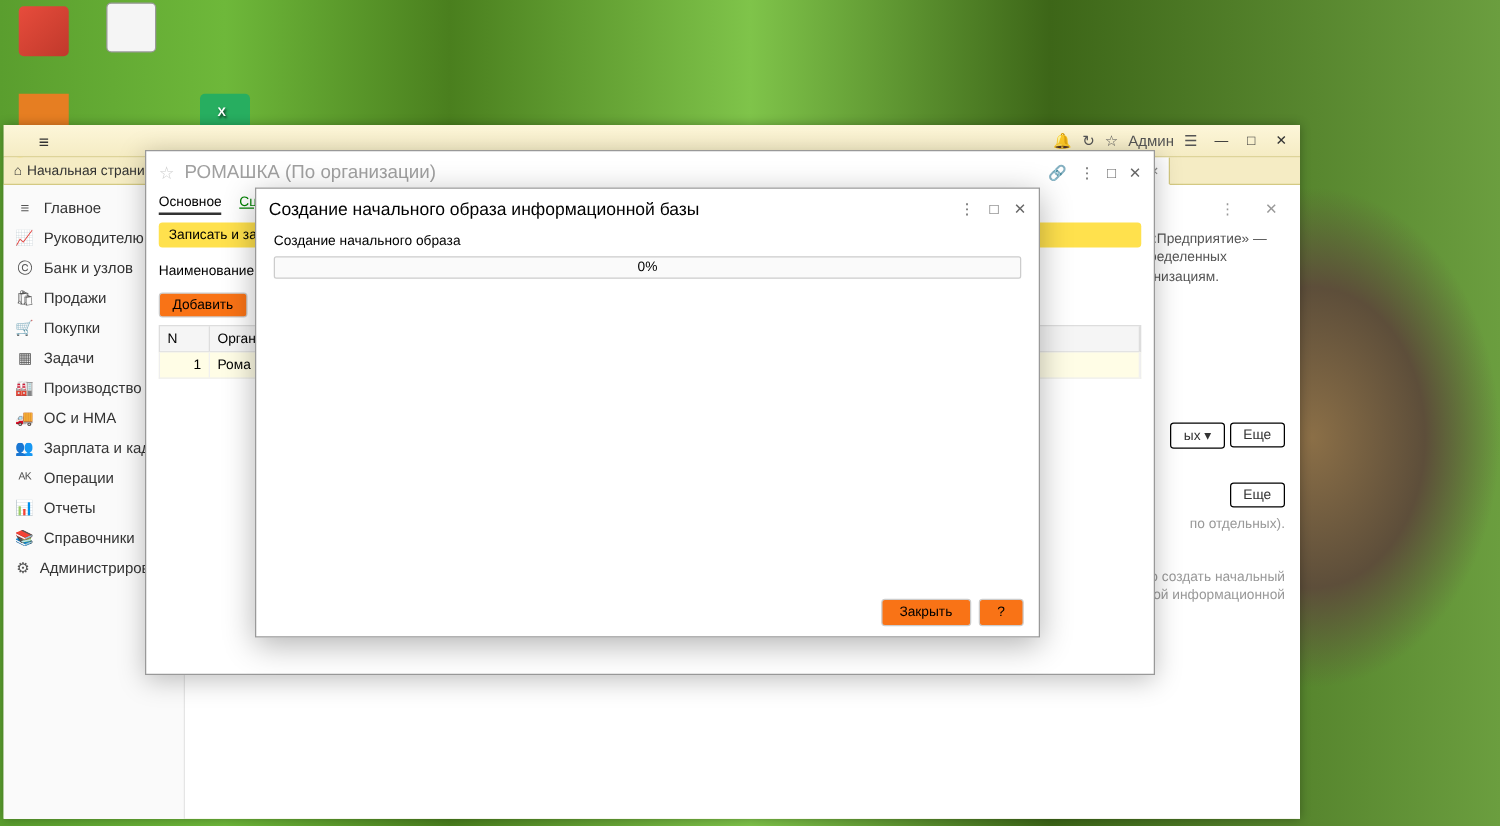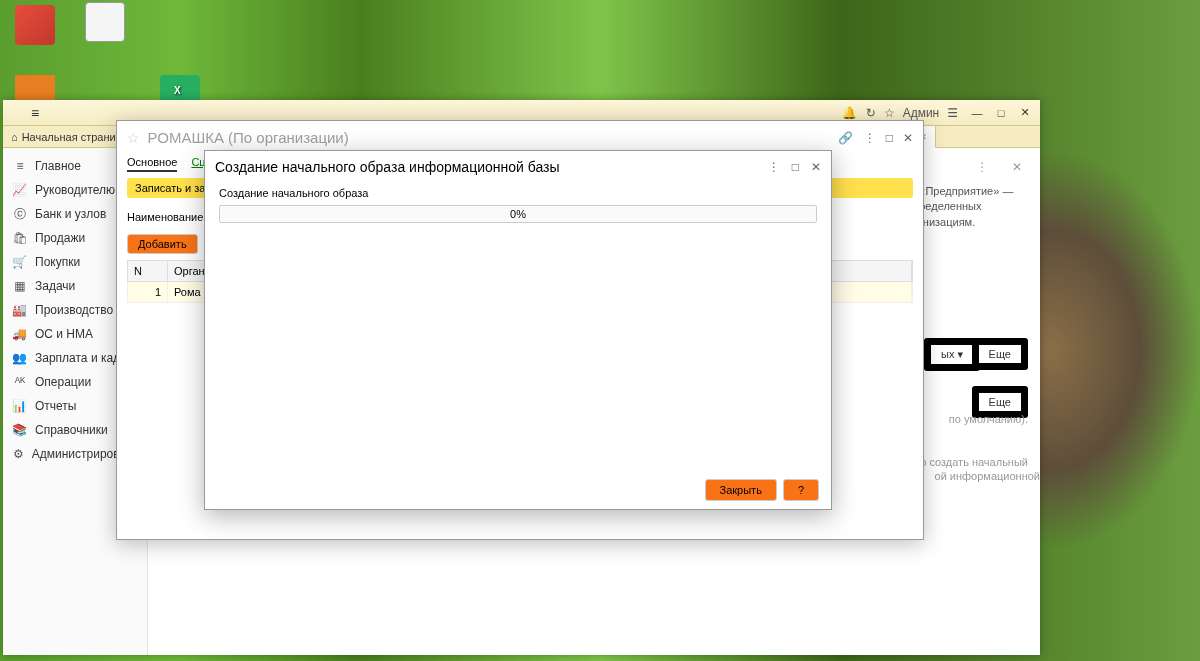--- a/index.html
+++ b/index.html
@@ -56,21 +56,21 @@
 .sub-hdr-icons { margin-left: auto; display: flex; gap: 10px; align-items: center; }
 .sub-hdr-icons span { cursor: pointer; color: #666; font-size: 12px; }
 .sub-tabs { padding: 0 10px; font-size: 11px; display: flex; gap: 14px; border-bottom: 0; }
 .sub-tab { padding: 2px 0; cursor: pointer; }
 .sub-tab.act { border-bottom: 2px solid #333; }
 .yellow-bar { background: #ffe14d; padding: 4px 8px; margin: 6px 10px; font-size: 11px; border-radius: 3px; display: flex; align-items: center; }
 .field-row { display: flex; align-items: center; gap: 6px; padding: 4px 10px; font-size: 11px; }
 .field-row input { border: 1px solid #ccc; padding: 2px 4px; font-size: 11px; }
 .btn { background: #f97316; border: 1px solid #ccc; border-radius: 3px; padding: 3px 10px; font-size: 11px; cursor: pointer; }
 .btn-row { display: flex; gap: 6px; padding: 4px 10px; align-items: center; }
-.overflow-btn { position: absolute; border: 7px solid #000000; border-radius: 3px; padding: 3px 10px; font-size: 11px; background: #fff; cursor: pointer; }
+.overflow-btn { position: absolute; border: 1px solid #000000; border-radius: 3px; padding: 3px 10px; font-size: 11px; background: #fff; cursor: pointer; }
 .table-head { display: flex; background: #f5f5f5; border: 1px solid #ddd; margin: 2px 10px 0; font-size: 11px; }
 .th { padding: 4px 6px; border-right: 1px solid #ddd; }
 .table-row { display: flex; background: #fffde6; border: 1px solid #eee; border-top: none; margin: 0 10px; font-size: 11px; }
 .td { padding: 4px 6px; border-right: 1px solid #f0f0f0; }
 
 .modal { position: absolute; top: 150px; left: 204px; width: 628px; height: 360px; background: #fff; border: 1px solid #999; box-shadow: 0 6px 24px rgba(0,0,0,0.3); display: flex; flex-direction: column; }
 .modal-header { display: flex; align-items: center; padding: 8px 10px; }
 .modal-title { font-size: 14px; }
 .modal-hdr-icons { margin-left: auto; display: flex; gap: 12px; }
 .modal-hdr-icons span { cursor: pointer; color: #666; font-size: 12px; }
@@ -197,23 +197,23 @@
           <div>→</div>
         </div>
         <span class="main-title">Синхронизация данных с По организации (настройка)</span>
         <span class="dots-btn">⋮</span>
         <span class="close-x">✕</span>
       </div>
       <div class="desc-text">Распределенная информационная база представляет собой иерархическую структуру, состоящую из отдельных информационных баз системы «1С:Предприятие» — узлов распределенной информационной базы, между которыми организована синхронизация конфигурации и данных. Главной особенностью распределенных информационных баз является передача изменений конфигурации в подчиненные узлы.Необходимо указать ограничения миграции данных по организациям.</div>
       <div class="overflow-btn" style="top:190px; right:60px;"><span>ых ▾</span></div>
       <div class="overflow-btn more" style="top:190px; right:12px;"><span>Еще</span></div>
       <div class="overflow-btn more" style="top:238px; right:12px;"><span>Еще</span></div>
-      <div class="faded-text" style="position:absolute; top:265px; right:12px;">по умолчанию).</div>
+      <div class="faded-text" style="position:absolute; top:265px; right:12px;">по отдельных).</div>
       <div class="faded-text" style="position:absolute; top:308px; right:12px;">о создать начальный</div>
-      <div class="faded-text" style="position:absolute; top:322px; right:0;">ой информационной</div>
+      <div class="faded-text" style="position:absolute; top:322px; right:12px;">ой информационной</div>
     </div>
   </div>
 </div>
 
 <div class="sub-window">
   <div class="sub-header">
     <span class="star-ico">☆</span>
     <span class="sub-title">РОМАШКА (По организации)</span>
     <div class="sub-hdr-icons">
       <span>🔗</span>

